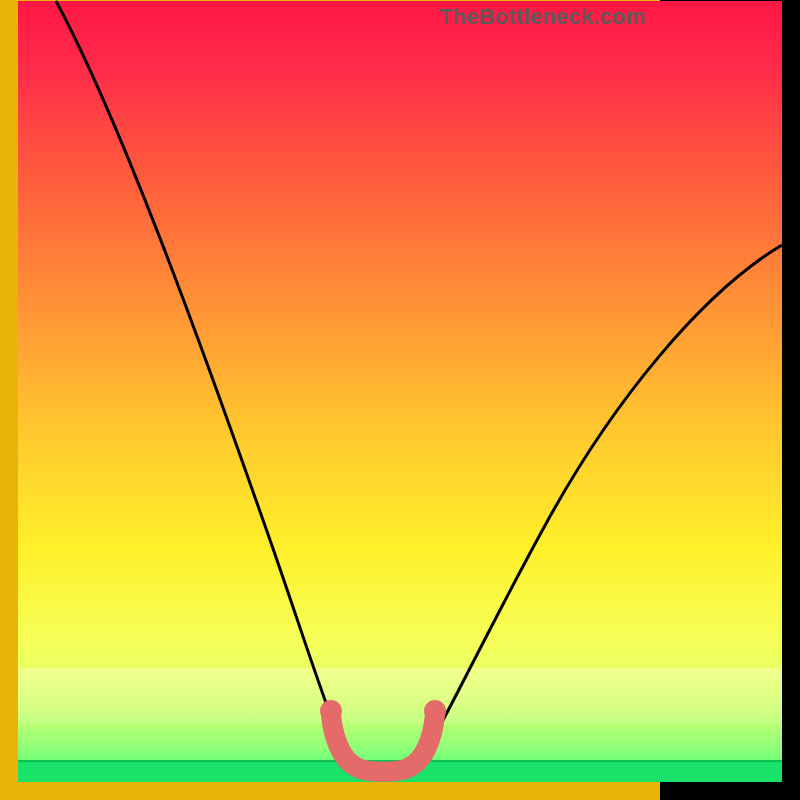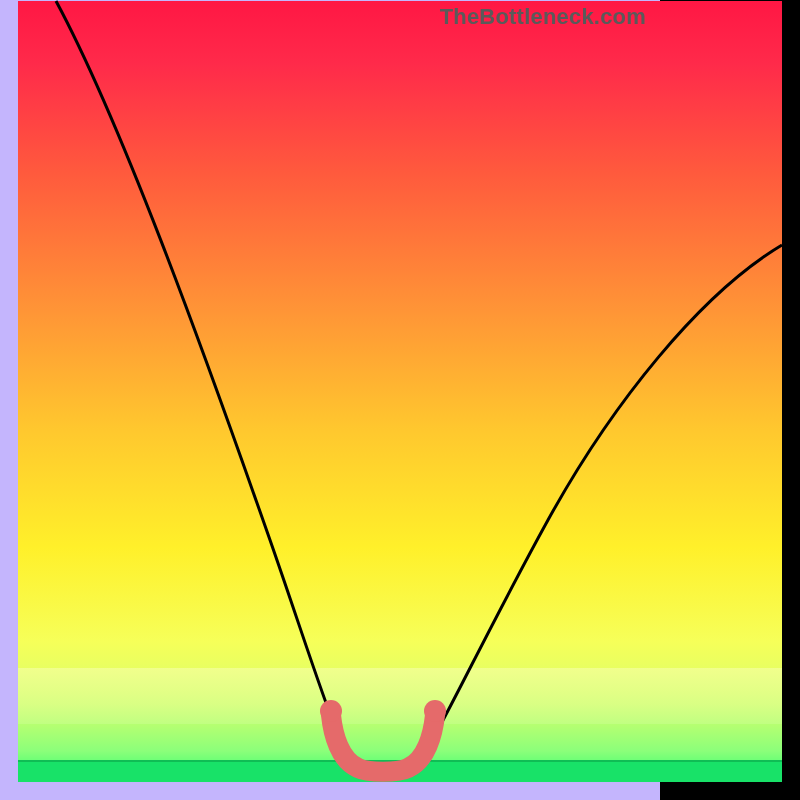--- a/index.html
+++ b/index.html
@@ -7,21 +7,21 @@
     padding: 0;
     width: 800px;
     height: 800px;
     background: #000;
     overflow: hidden;
   }
   .stage {
     position: relative;
     width: 660px;
     height: 800px;
-    background: #c4b5fd;
+    background: #eab308;
   }
   svg {
     display: block;
   }
   .watermark {
     position: absolute;
     top: 4px;
     right: 14px;
     font-family: Arial, Helvetica, sans-serif;
     font-size: 22px;

